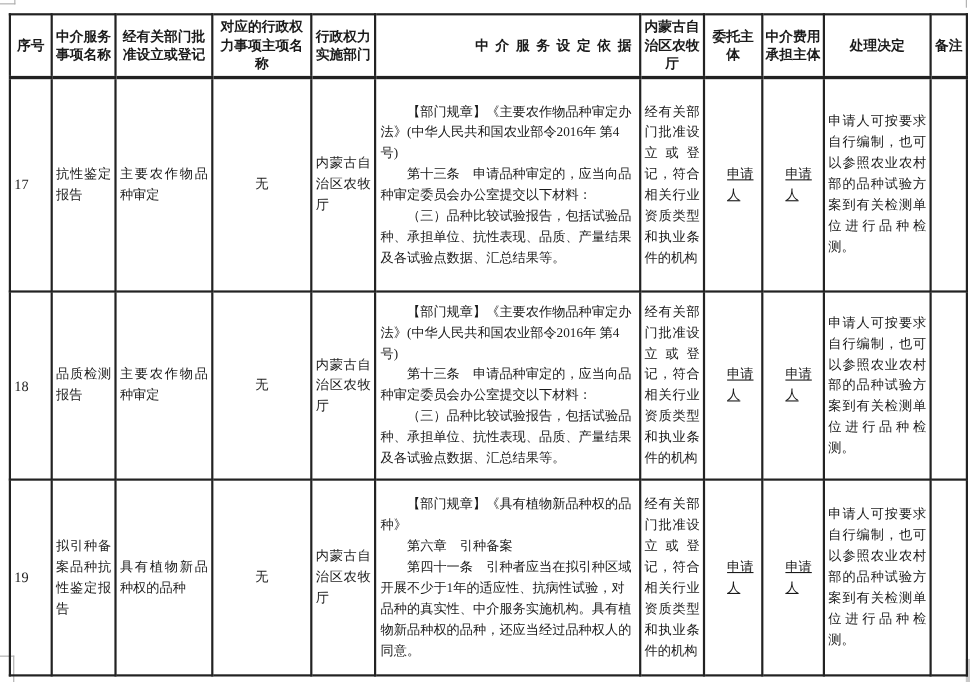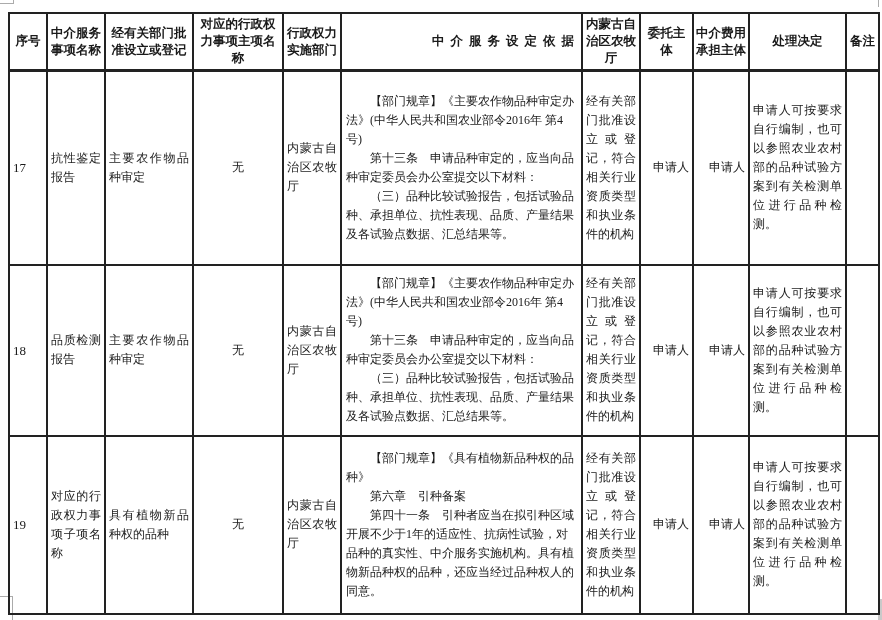--- a/index.html
+++ b/index.html
@@ -25,21 +25,21 @@
     text-align:center; padding:2px 1px;
     border-bottom:3px solid #222222;
   }
   tr.head th.basis-h { letter-spacing:6px;text-align:right; }
   td { font-size:12px; line-height:19px; padding:2px 3px; }
   td.c { text-align:center; }
   td.j { text-align:justify; text-justify:inter-ideograph; }
   td.seq { font-size:13px; text-align:left; }
   td.basis { padding:2px 4px; }
   td.basis p { margin:0; text-indent:2em; text-align:left; }
-  td.plain { text-align:right; padding-left:2px; }
+  td.plain { text-align:left; padding-left:20px;text-decoration:underline; }
   
   .mark { position:absolute; }
   .mark-tl { left:0; top:0; width:13px; height:3px;
              border-bottom:1px solid #ababab; border-right:1px solid #ababab; }
   .mark-tr { right:0; top:0; width:3px; height:7px;
              border-left:1px solid #ababab; }
   .mark-bl { left:0; top:596px; width:12px; height:24px;
              border-top:1px solid #ababab; border-right:1px solid #ababab; }
   .mark-br { right:0; top:599px; width:4px; height:21px; background:#c9c9c9; }
 </style>
@@ -112,21 +112,21 @@
     </td>
     <td class="j">经有关部门批准设立或登记，符合相关行业资质类型和执业条件的机构</td>
     <td class="plain">申请人</td>
     <td class="plain">申请人</td>
     <td class="j">申请人可按要求自行编制，也可以参照农业农村部的品种试验方案到有关检测单位进行品种检测。</td>
     <td></td>
   </tr>
 
   <tr style="height:178px">
     <td class="seq">19</td>
-    <td class="j">对应的行政权力事项子项名称</td>
+    <td class="j">拟引种备案品种抗性鉴定报告</td>
     <td class="j">具有植物新品种权的品种</td>
     <td class="c">无</td>
     <td class="j">内蒙古自治区农牧厅</td>
     <td class="basis">
       <p>【部门规章】《具有植物新品种权的品种》</p>
       <p>第六章　引种备案</p>
       <p>第四十一条　引种者应当在拟引种区域开展不少于1年的适应性、抗病性试验，对品种的真实性、中介服务实施机构。具有植物新品种权的品种，还应当经过品种权人的同意。</p>
     </td>
     <td class="j">经有关部门批准设立或登记，符合相关行业资质类型和执业条件的机构</td>
     <td class="plain">申请人</td>

